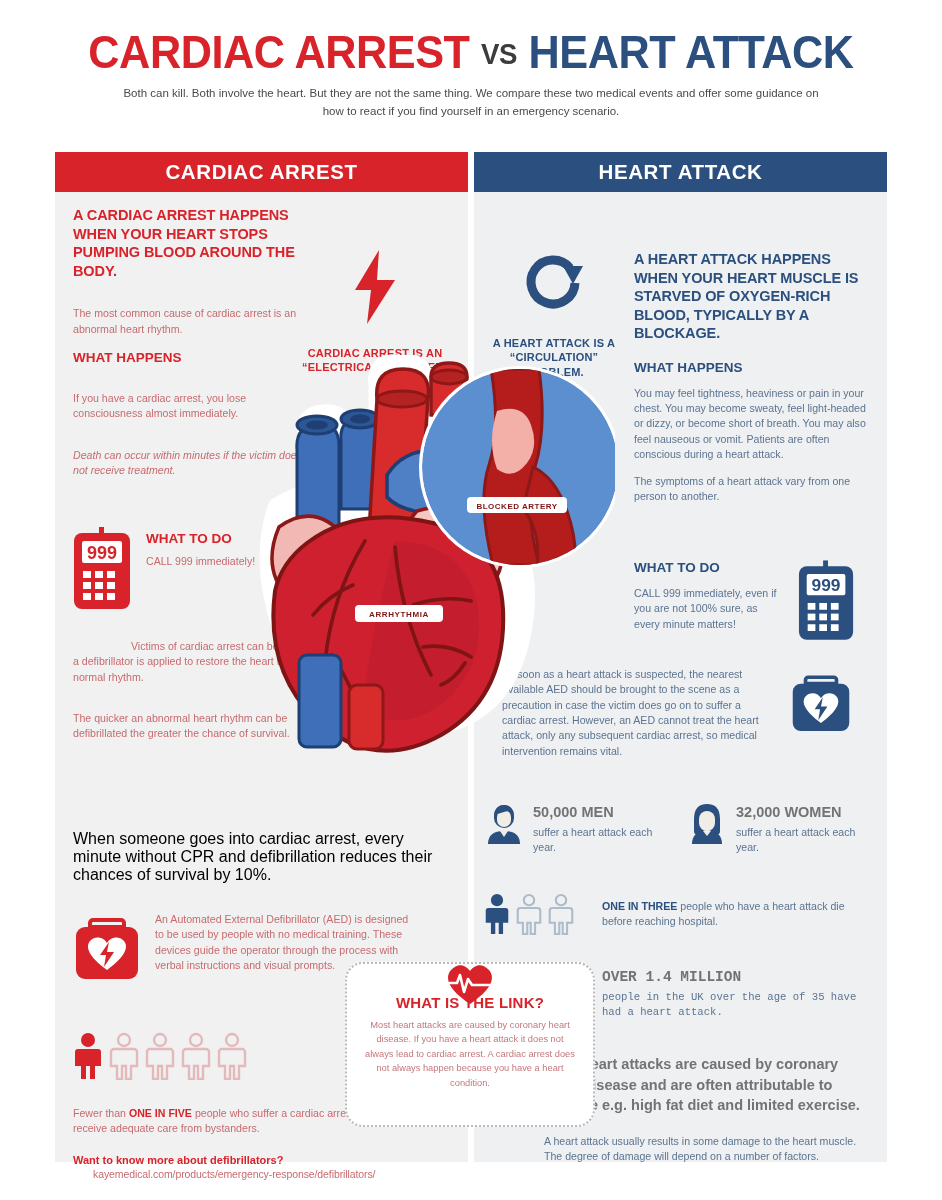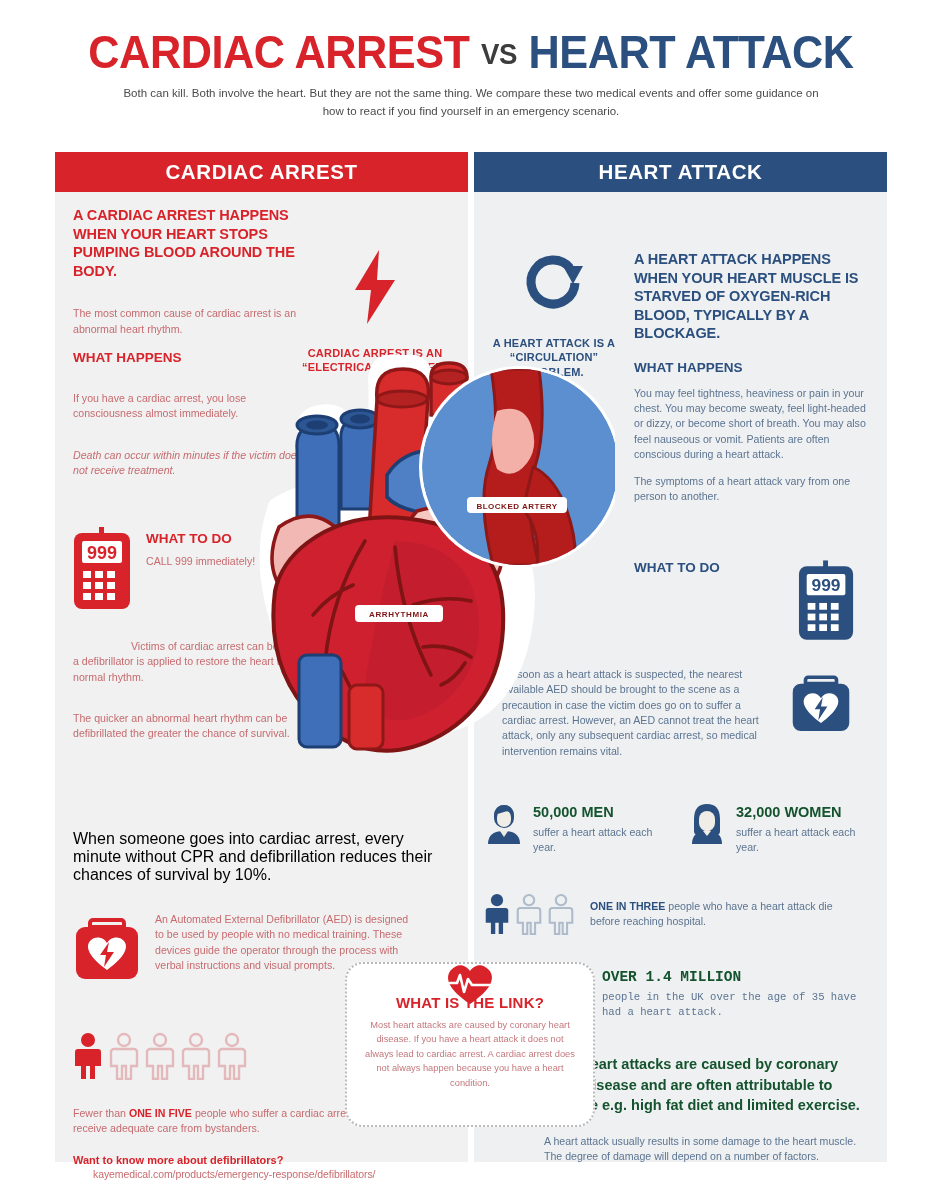--- a/index.html
+++ b/index.html
@@ -66,21 +66,21 @@
   }
   .lead-blue {
     color: #2b4f7e; font-weight: 800; font-size: 14.5px; line-height: 1.28;
     letter-spacing: -0.1px;
   }
   .body-red  { color: #c76b6f; font-size: 10.6px; line-height: 1.45; margin-top: 26px; }
   .body-blue { color: #5c7491; font-size: 10.6px; line-height: 1.45; margin-top: 11px; }
   .body-red.it { font-style: italic; }
   .sub-red  { color: #d8232a; font-weight: 800; font-size: 13.5px; margin-top: 13px; }
   .sub-blue { color: #2b4f7e; font-weight: 800; font-size: 13.5px; margin-top: 13px; }
-  .stat-blue { color:#14532d; font-weight:800; font-size:14.5px; line-height:1.42; }
+  .stat-blue { color:#737373; font-weight:800; font-size:14.5px; line-height:1.42; }
   .cap-red  { color:#d8232a; font-weight:800; font-size:11px; line-height:1.3; text-align:center; letter-spacing:.2px;}
   .cap-blue { color:#2b4f7e; font-weight:800; font-size:11px; line-height:1.3; text-align:center; letter-spacing:.2px;}
   b.hl-red  { color:#d8232a; font-weight:800; }
   b.hl-blue { color:#2b4f7e; font-weight:800; }
 
   
   .abs { position: absolute; }
 
   
   .bolt-col { right: 18px; top: 58px; width: 150px; text-align: center; }
@@ -257,20 +257,21 @@
         <div class="abs" style="left:160px; top:58px; width:237px;">
           <div class="lead-blue">A HEART ATTACK HAPPENS WHEN YOUR HEART MUSCLE IS STARVED OF OXYGEN-RICH BLOOD, TYPICALLY BY A BLOCKAGE.</div>
           <div class="sub-blue" style="margin-top:17px">WHAT HAPPENS</div>
           <div class="body-blue">You may feel tightness, heaviness or pain in your chest. You may become sweaty, feel light-headed or dizzy, or become short of breath. You may also feel nauseous or vomit. Patients are often conscious during a heart attack.</div>
           <div class="body-blue">The symptoms of a heart attack vary from one person to another.</div>
         </div>
 
         <div class="abs" style="left:160px; top:368px; width:237px; display:flex; gap:14px;">
           <div style="width:150px">
             <div class="sub-blue" style="margin-top:0">WHAT TO DO</div>
+            <div class="body-blue">CALL 999 immediately, even if you are not 100% sure, as every minute matters!</div>
           </div>
           <svg class="icon-inline" width="58" height="84" viewBox="0 0 60 86">
             <rect x="26" y="0" width="5" height="8" fill="#2b4f7e"></rect>
             <rect x="1" y="6" width="56" height="76" rx="8" fill="#2b4f7e"></rect>
             <rect x="9" y="14" width="40" height="22" rx="2" fill="#fff"></rect>
             <text x="29" y="32" font-family="Liberation Sans, sans-serif" font-size="18" font-weight="800" fill="#2b4f7e" text-anchor="middle">999</text>
             <g fill="#fff">
               <rect x="10" y="44" width="8" height="7"></rect>
                 <rect x="22" y="44" width="8" height="7"></rect>
                 <rect x="34" y="44" width="8" height="7"></rect>
@@ -315,21 +316,21 @@
               <path d="M5 42 q0 -13 15 -13 t15 13 z" fill="#2b4f7e"></path>
               <path d="M16 29 l4 5 l4 -5 q -4 -2 -8 0z" fill="#f0ece6"></path>
             </svg>
             <div>
               <div class="stat-blue">32,000 WOMEN</div>
               <div class="body-blue" style="margin-top:2px">suffer a heart attack each year.</div>
             </div>
           </div>
         </div>
 
-        <div class="abs" style="left:10px; top:700px; width:400px; display:flex; gap:16px; align-items:center;">
+        <div class="abs" style="left:10px; top:700px; width:400px; display:flex; gap:28px; align-items:center;">
           <div class="people">
             <svg width="26" height="44" viewBox="0 0 30 48">
               <circle cx="15" cy="8" r="7" fill="#2b4f7e"></circle>
               <path d="M5 17 h20 a3 3 0 0 1 3 3 v14 h-6 v13 h-5 v-13 h-4 v13 h-5 v-13 h-6 v-14 a3 3 0 0 1 3 -3 z" fill="#2b4f7e"></path>
             </svg>
             <svg width="26" height="44" viewBox="0 0 30 48">
               <circle cx="15" cy="8" r="6" fill="none" stroke="#aebbca" stroke-width="2.4"></circle>
               <path d="M5 17 h20 a3 3 0 0 1 3 3 v14 h-6 v13 h-5 v-13 h-4 v13 h-5 v-13 h-6 v-14 a3 3 0 0 1 3 -3 z" fill="none" stroke="#aebbca" stroke-width="2.4"></path>
             </svg>
             <svg width="26" height="44" viewBox="0 0 30 48">

